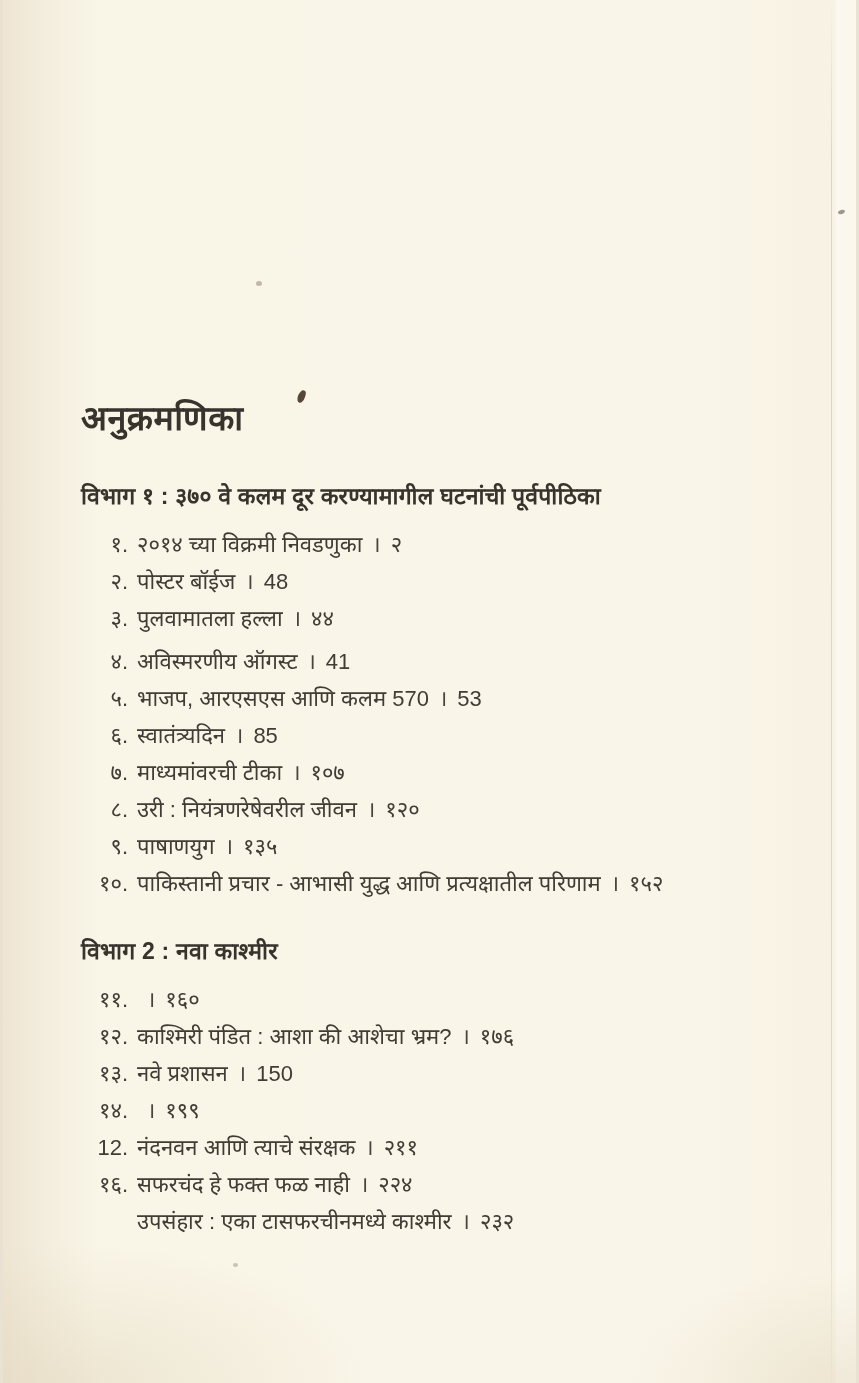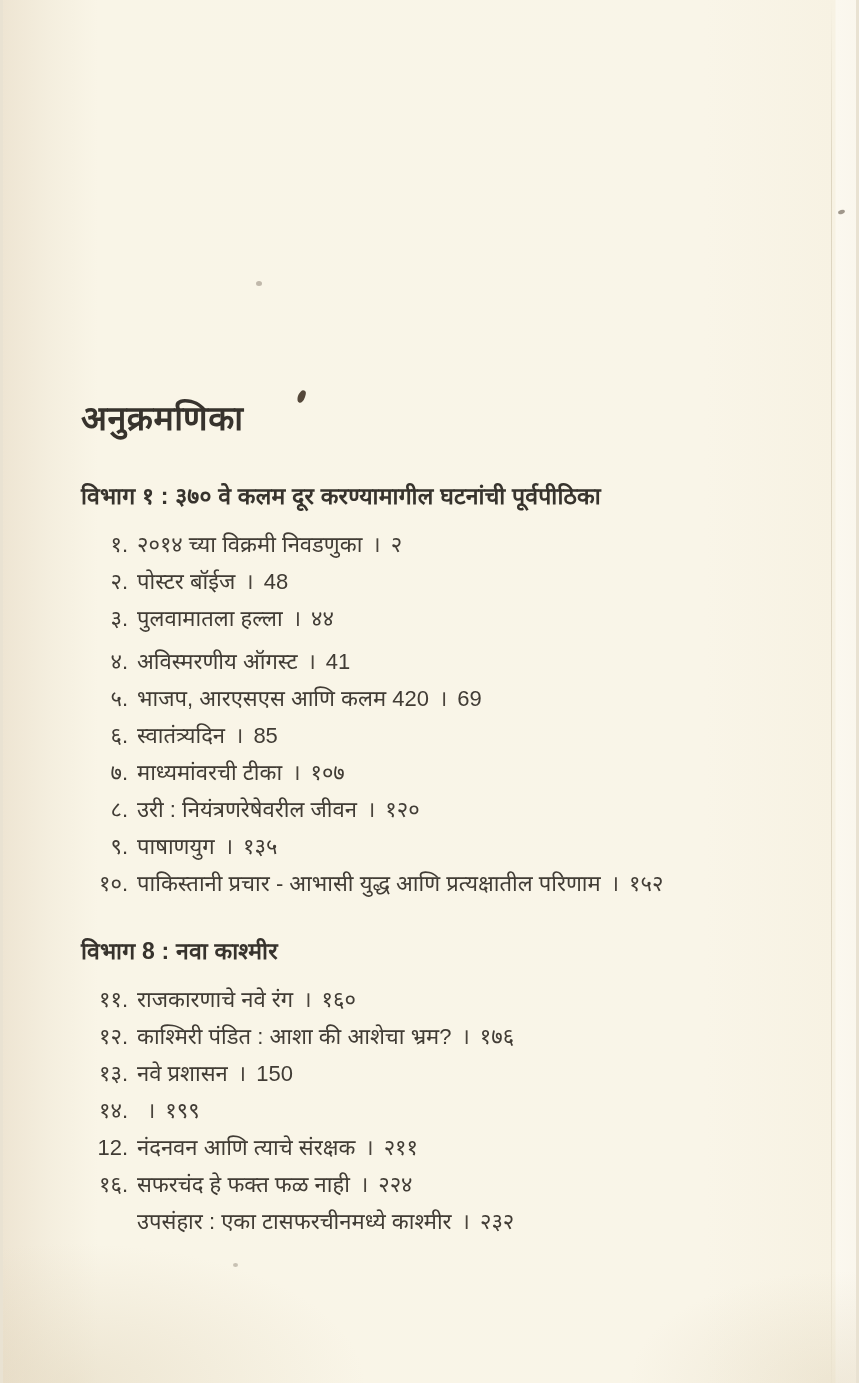--- a/index.html
+++ b/index.html
@@ -82,23 +82,23 @@
 
     <div class="section">
       <div class="row">
         <span class="num">४.</span>
         <span class="item-title">अविस्मरणीय ऑगस्ट</span>
         <span class="sep">।</span>
         <span class="pagenum">41</span>
       </div>
       <div class="row">
         <span class="num">५.</span>
-        <span class="item-title">भाजप, आरएसएस आणि कलम 420</span>
+        <span class="item-title">भाजप, आरएसएस आणि कलम 570</span>
         <span class="sep">।</span>
-        <span class="pagenum">69</span>
+        <span class="pagenum">53</span>
       </div>
       <div class="row">
         <span class="num">६.</span>
         <span class="item-title">स्वातंत्र्यदिन</span>
         <span class="sep">।</span>
         <span class="pagenum">85</span>
       </div>
       <div class="row">
         <span class="num">७.</span>
         <span class="item-title">माध्यमांवरची टीका</span>
@@ -119,24 +119,23 @@
       </div>
       <div class="row">
         <span class="num">१०.</span>
         <span class="item-title">पाकिस्तानी प्रचार - आभासी युद्ध आणि प्रत्यक्षातील परिणाम</span>
         <span class="sep">।</span>
         <span class="pagenum">१५२</span>
       </div>
     </div>
 
     <div class="section">
-      <h2 class="section-heading">विभाग 8 : नवा काश्मीर</h2>
+      <h2 class="section-heading">विभाग 2 : नवा काश्मीर</h2>
       <div class="row">
         <span class="num">११.</span>
-        <span class="item-title">राजकारणाचे नवे रंग</span>
         <span class="sep">।</span>
         <span class="pagenum">१६०</span>
       </div>
       <div class="row">
         <span class="num">१२.</span>
         <span class="item-title">काश्मिरी पंडित : आशा की आशेचा भ्रम?</span>
         <span class="sep">।</span>
         <span class="pagenum">१७६</span>
       </div>
       <div class="row">

